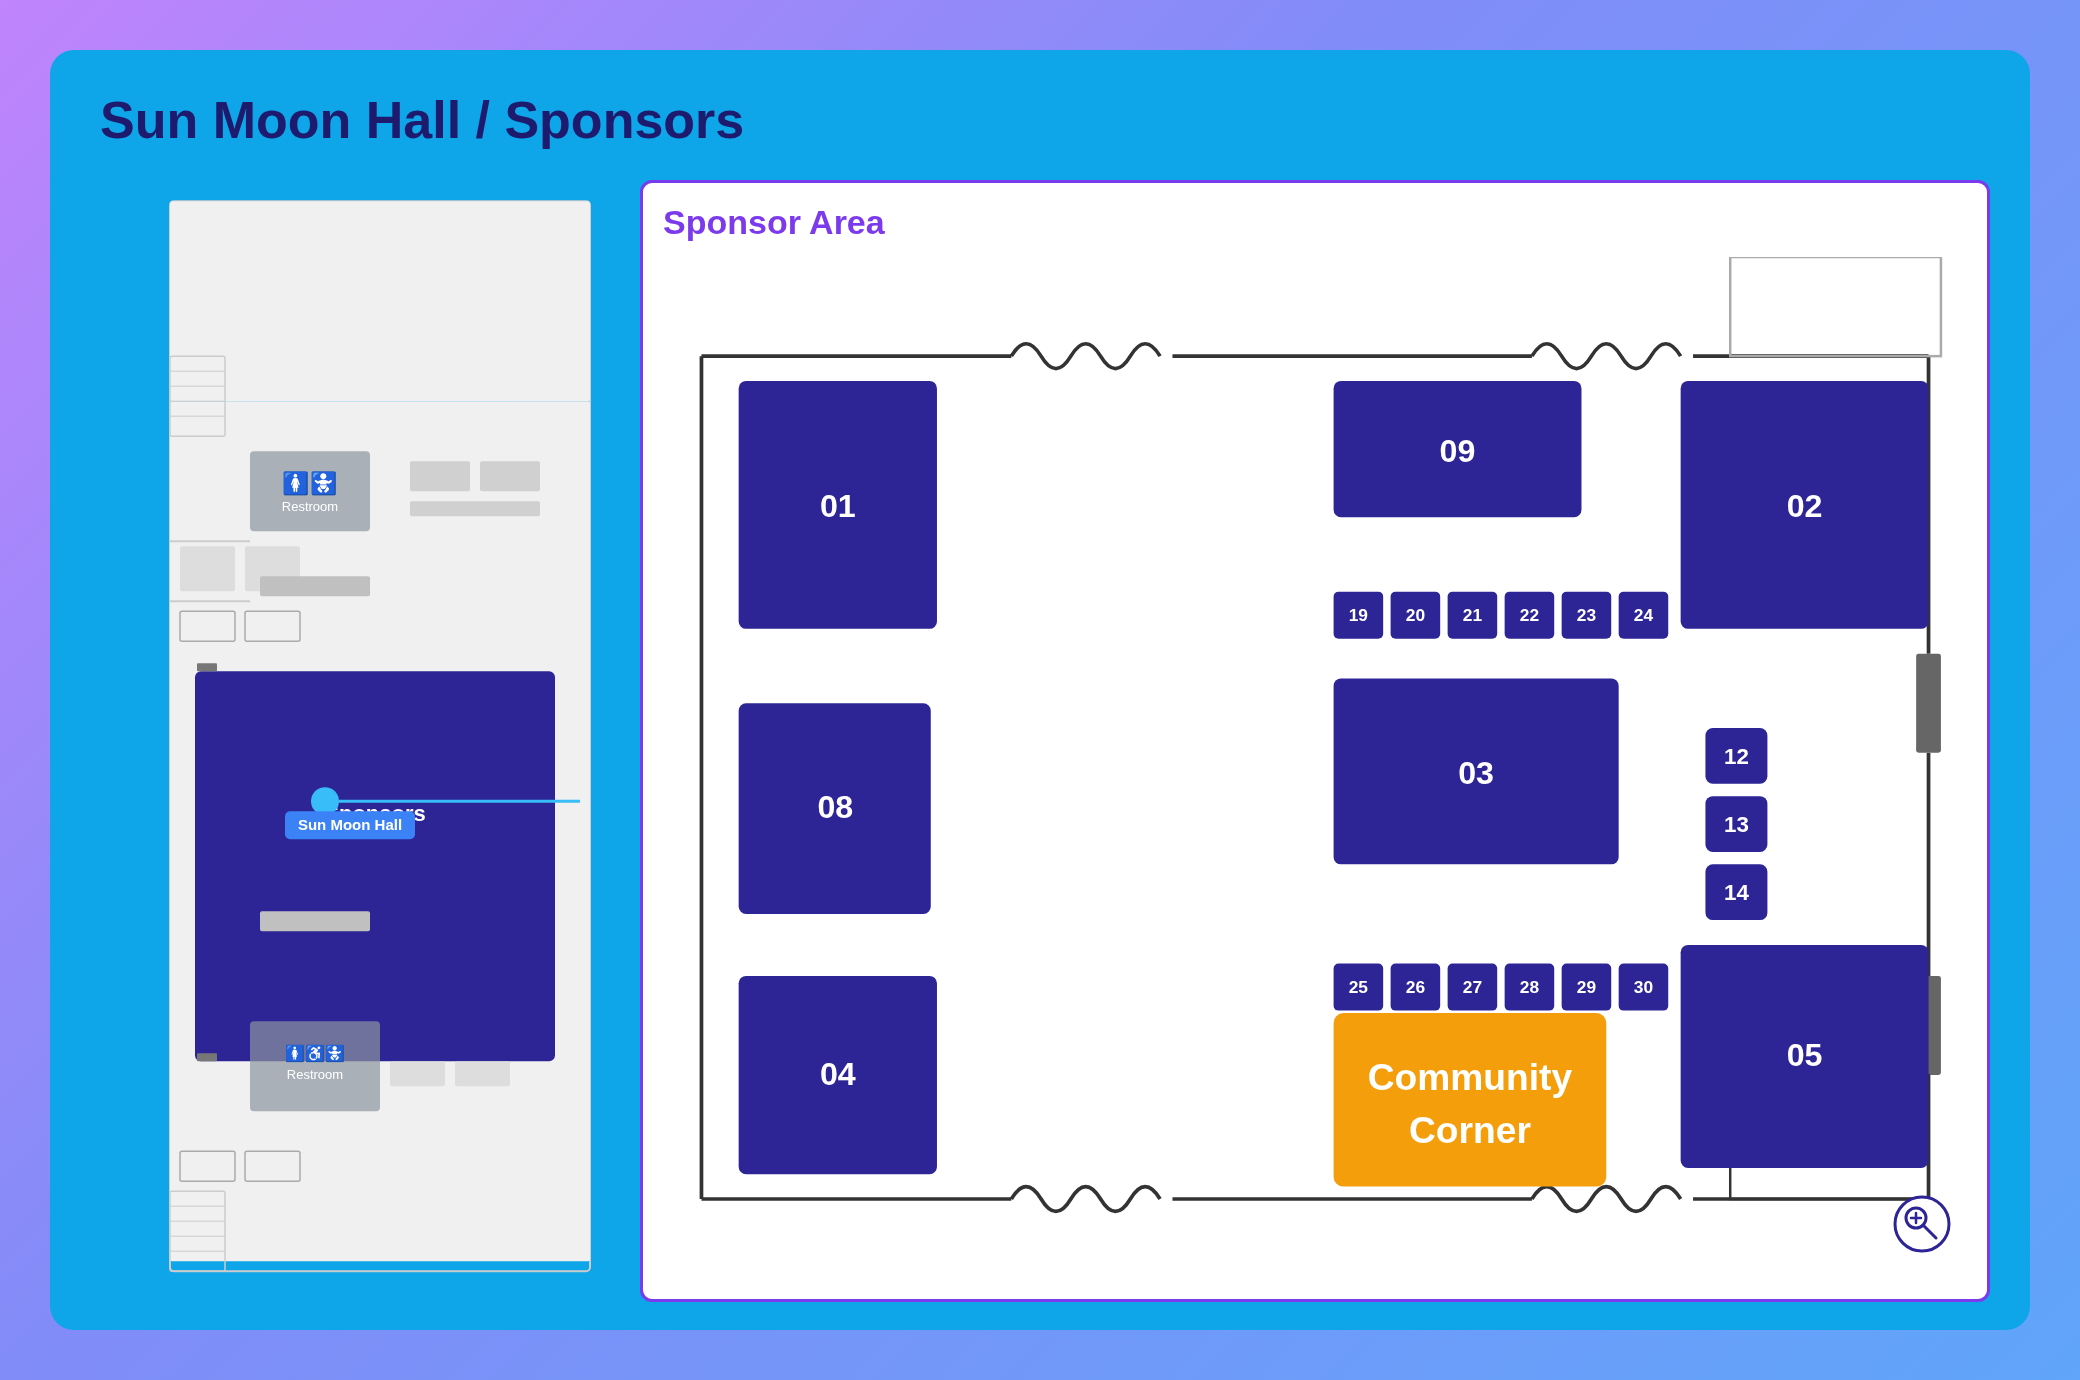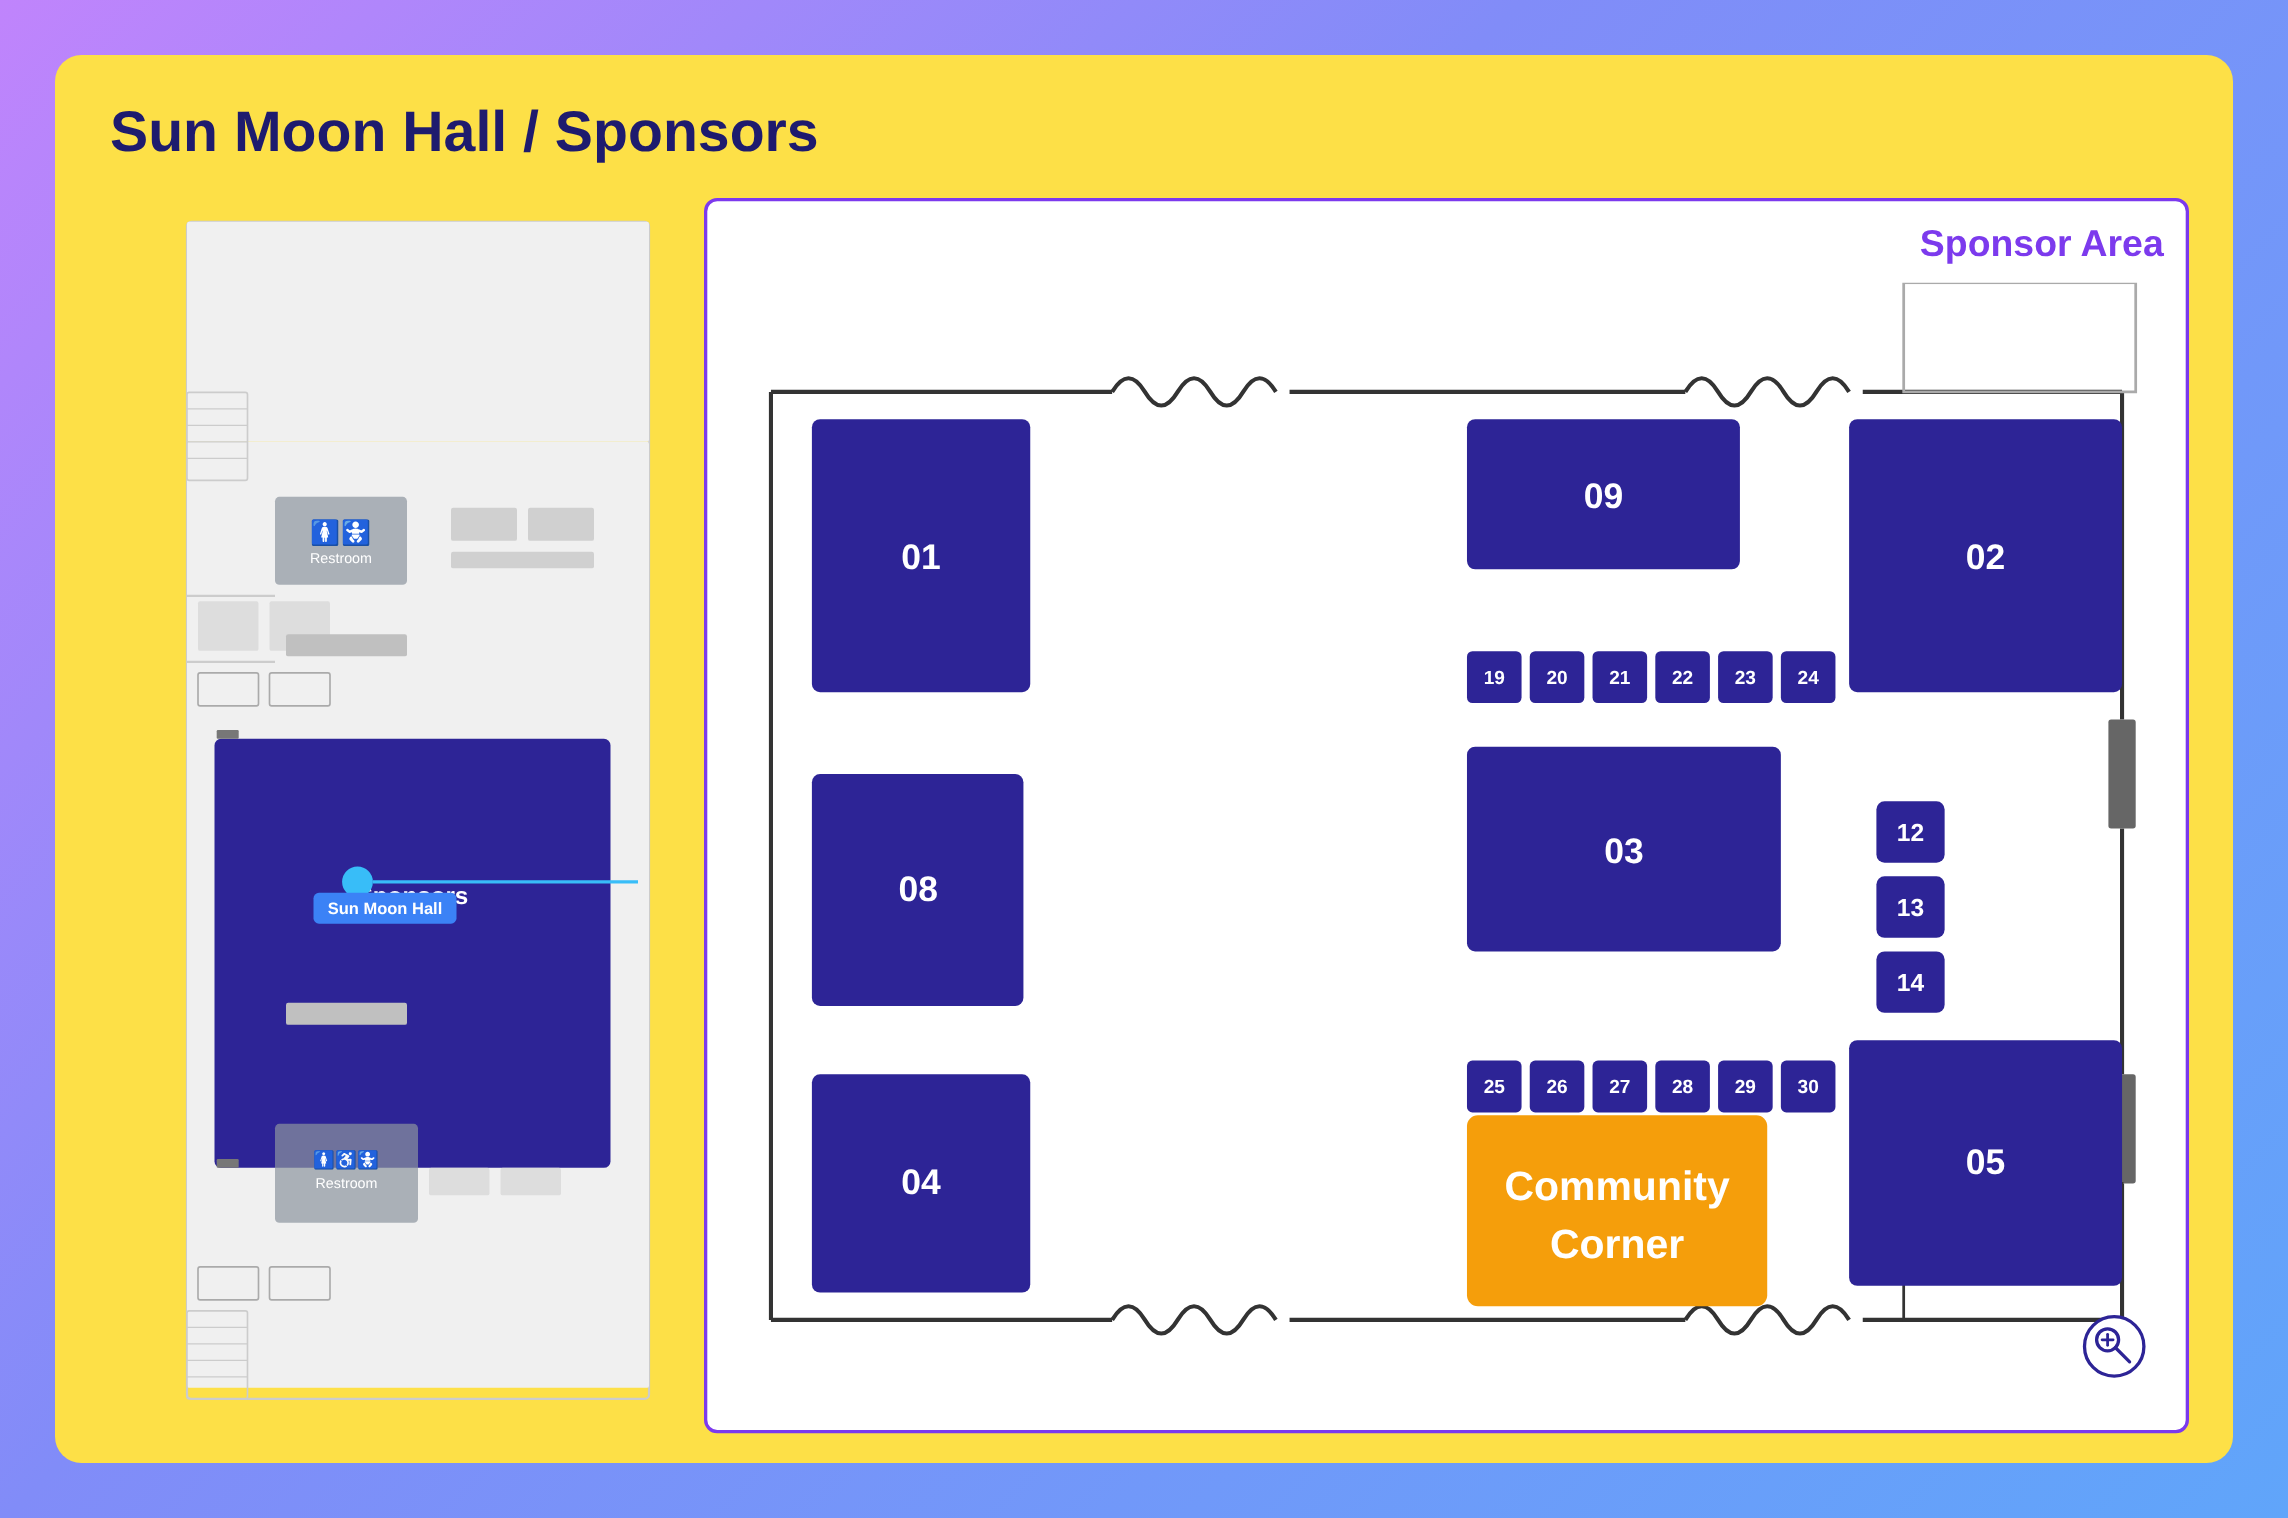--- a/index.html
+++ b/index.html
@@ -8,21 +8,21 @@
       height: 1380px;
       background: linear-gradient(135deg, #c084fc 0%, #818cf8 40%, #60a5fa 100%);
       display: flex;
       align-items: center;
       justify-content: center;
       font-family: 'Arial', sans-serif;
     }
     .outer-card {
       width: 1980px;
       height: 1280px;
-      background: #fde047;
+      background: #0ea5e9;
       border-radius: 24px;
       padding: 40px;
       position: relative;
       display: flex;
       flex-direction: column;
     }
     .page-title {
       font-size: 52px;
       font-weight: 800;
       color: #1e1b6e;
@@ -41,21 +41,20 @@
       position: relative;
     }
     
     .right-panel {
       flex: 1;
       border: 3px solid #7c3aed;
       border-radius: 12px;
       padding: 20px;
       position: relative;
       background: white;
-      text-align: right;
     }
     .sponsor-area-title {
       font-size: 34px;
       font-weight: 800;
       color: #7c3aed;
       margin-bottom: 15px;
     }
     .sponsor-map {
       width: 100%;
       height: calc(100% - 60px);

